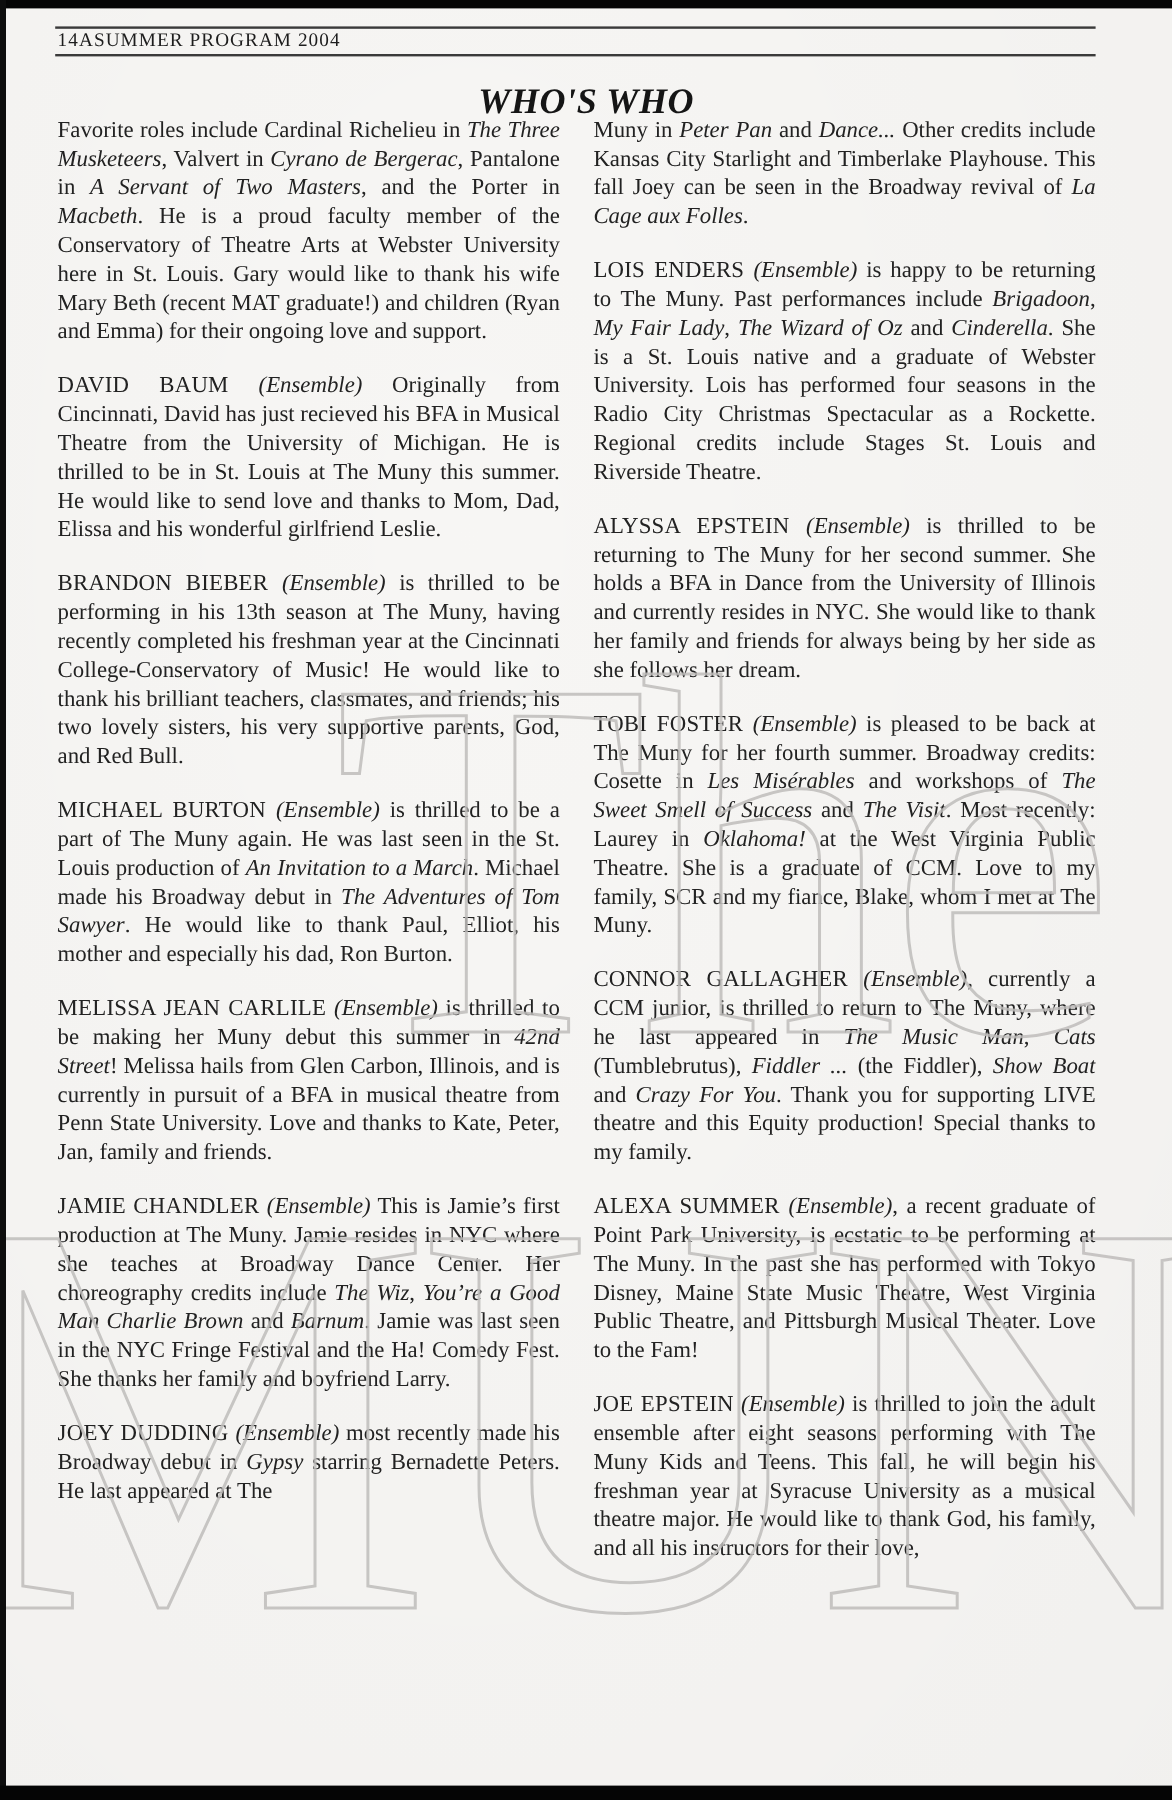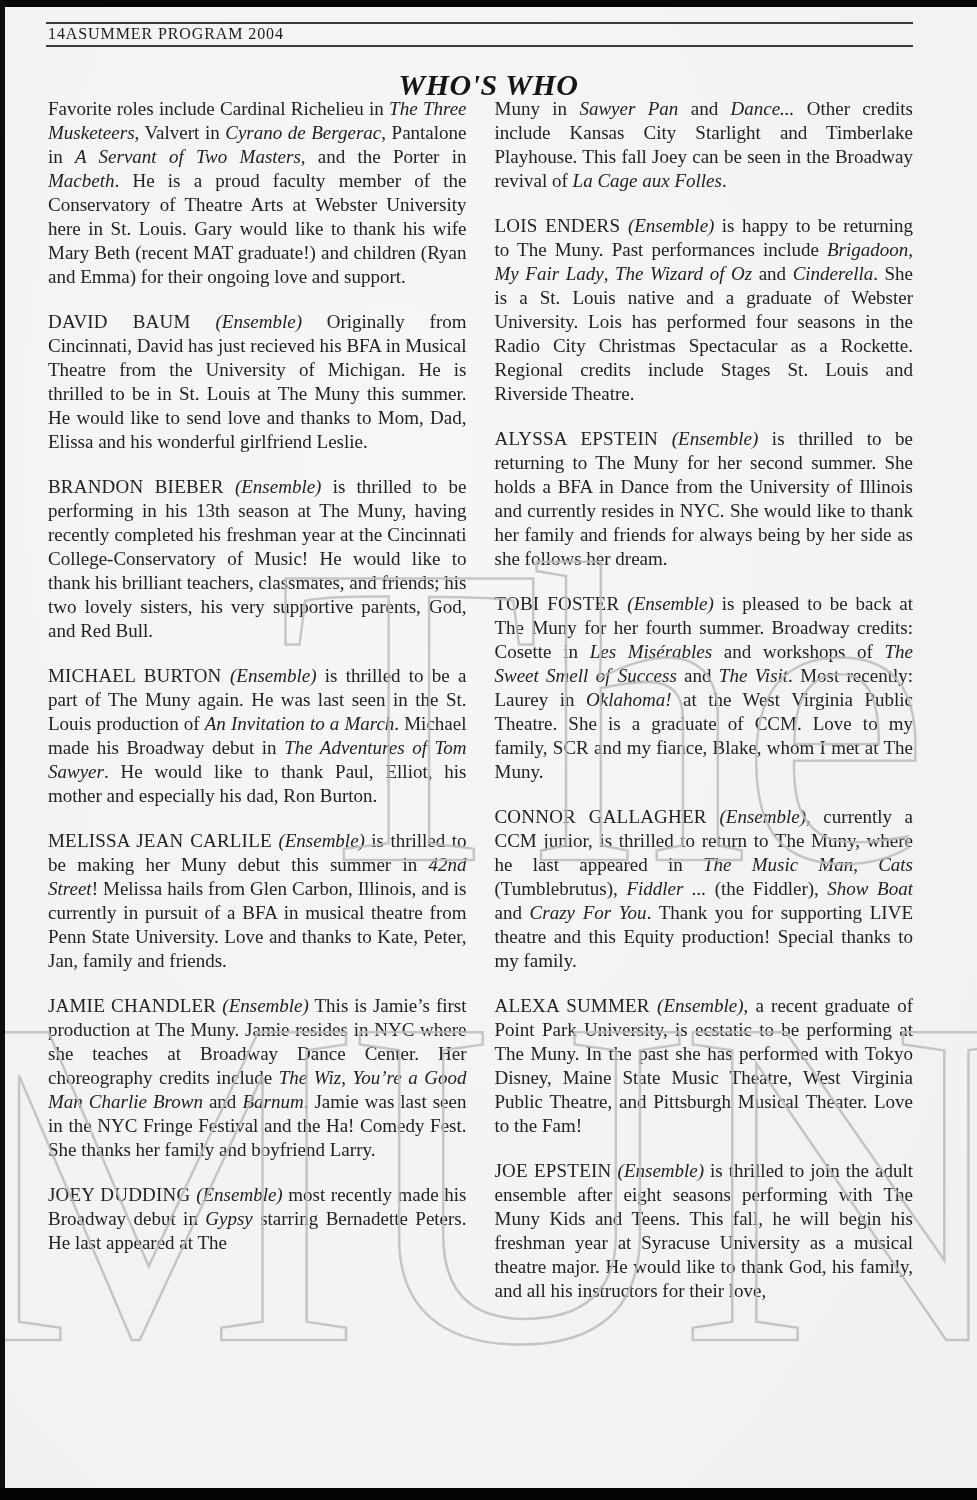--- a/index.html
+++ b/index.html
@@ -82,21 +82,21 @@
     <div class="col" id="col-left">
         <p class="bio"><span>Favorite roles include Cardinal Richelieu in </span><span class="it">The Three Musketeers</span><span>, Valvert in </span><span class="it">Cyrano de Bergerac</span><span>, Pantalone in </span><span class="it">A Servant of Two Masters</span><span>, and the Porter in </span><span class="it">Macbeth</span><span>. He is a proud faculty member of the Conservatory of Theatre Arts at Webster University here in St. Louis. Gary would like to thank his wife Mary Beth (recent MAT graduate!) and children (Ryan and Emma) for their ongoing love and support.</span></p>
         <p class="bio"><span class="name">DAVID BAUM </span><span class="role">(Ensemble)</span><span> Originally from Cincinnati, David has just recieved his BFA in Musical Theatre from the University of Michigan. He is thrilled to be in St. Louis at The Muny this summer. He would like to send love and thanks to Mom, Dad, Elissa and his wonderful girlfriend Leslie.</span></p>
         <p class="bio"><span class="name">BRANDON BIEBER </span><span class="role">(Ensemble)</span><span> is thrilled to be performing in his 13th season at The Muny, having recently completed his freshman year at the Cincinnati College-Conservatory of Music! He would like to thank his brilliant teachers, classmates, and friends; his two lovely sisters, his very supportive parents, God, and Red Bull.</span></p>
         <p class="bio"><span class="name">MICHAEL BURTON </span><span class="role">(Ensemble)</span><span> is thrilled to be a part of The Muny again. He was last seen in the St. Louis production of </span><span class="it">An Invitation to a March</span><span>. Michael made his Broadway debut in </span><span class="it">The Adventures of Tom Sawyer</span><span>. He would like to thank Paul, Elliot, his mother and especially his dad, Ron Burton.</span></p>
         <p class="bio"><span class="name">MELISSA JEAN CARLILE </span><span class="role">(Ensemble)</span><span> is thrilled to be making her Muny debut this summer in </span><span class="it">42nd Street</span><span>! Melissa hails from Glen Carbon, Illinois, and is currently in pursuit of a BFA in musical theatre from Penn State University. Love and thanks to Kate, Peter, Jan, family and friends.</span></p>
         <p class="bio"><span class="name">JAMIE CHANDLER </span><span class="role">(Ensemble)</span><span> This is Jamie’s first production at The Muny. Jamie resides in NYC where she teaches at Broadway Dance Center. Her choreography credits include </span><span class="it">The Wiz</span><span>, </span><span class="it">You’re a Good Man Charlie Brown</span><span> and </span><span class="it">Barnum</span><span>. Jamie was last seen in the NYC Fringe Festival and the Ha! Comedy Fest. She thanks her family and boyfriend Larry.</span></p>
         <p class="bio"><span class="name">JOEY DUDDING </span><span class="role">(Ensemble)</span><span> most recently made his Broadway debut in </span><span class="it">Gypsy</span><span> starring Bernadette Peters. He last appeared at The</span></p>
       </div>
     <div class="col" id="col-right">
-        <p class="bio"><span>Muny in </span><span class="it">Sawyer Pan</span><span> and </span><span class="it">Dance...</span><span> Other credits include Kansas City Starlight and Timberlake Playhouse. This fall Joey can be seen in the Broadway revival of </span><span class="it">La Cage aux Folles</span><span>.</span></p>
+        <p class="bio"><span>Muny in </span><span class="it">Peter Pan</span><span> and </span><span class="it">Dance...</span><span> Other credits include Kansas City Starlight and Timberlake Playhouse. This fall Joey can be seen in the Broadway revival of </span><span class="it">La Cage aux Folles</span><span>.</span></p>
         <p class="bio"><span class="name">LOIS ENDERS </span><span class="role">(Ensemble)</span><span> is happy to be returning to The Muny. Past performances include </span><span class="it">Brigadoon</span><span>, </span><span class="it">My Fair Lady</span><span>, </span><span class="it">The Wizard of Oz</span><span> and </span><span class="it">Cinderella</span><span>. She is a St. Louis native and a graduate of Webster University. Lois has performed four seasons in the Radio City Christmas Spectacular as a Rockette. Regional credits include Stages St. Louis and Riverside Theatre.</span></p>
         <p class="bio"><span class="name">ALYSSA EPSTEIN </span><span class="role">(Ensemble)</span><span> is thrilled to be returning to The Muny for her second summer. She holds a BFA in Dance from the University of Illinois and currently resides in NYC. She would like to thank her family and friends for always being by her side as she follows her dream.</span></p>
         <p class="bio"><span class="name">TOBI FOSTER </span><span class="role">(Ensemble)</span><span> is pleased to be back at The Muny for her fourth summer. Broadway credits: Cosette in </span><span class="it">Les Misérables</span><span> and workshops of </span><span class="it">The Sweet Smell of Success</span><span> and </span><span class="it">The Visit</span><span>. Most recently: Laurey in </span><span class="it">Oklahoma!</span><span> at the West Virginia Public Theatre. She is a graduate of CCM. Love to my family, SCR and my fiance, Blake, whom I met at The Muny.</span></p>
         <p class="bio"><span class="name">CONNOR GALLAGHER </span><span class="role">(Ensemble)</span><span>, currently a CCM junior, is thrilled to return to The Muny, where he last appeared in </span><span class="it">The Music Man</span><span>, </span><span class="it">Cats</span><span> (Tumblebrutus), </span><span class="it">Fiddler ...</span><span> (the Fiddler), </span><span class="it">Show Boat</span><span> and </span><span class="it">Crazy For You</span><span>. Thank you for supporting LIVE theatre and this Equity production! Special thanks to my family.</span></p>
         <p class="bio"><span class="name">ALEXA SUMMER </span><span class="role">(Ensemble)</span><span>, a recent graduate of Point Park University, is ecstatic to be performing at The Muny. In the past she has performed with Tokyo Disney, Maine State Music Theatre, West Virginia Public Theatre, and Pittsburgh Musical Theater. Love to the Fam!</span></p>
         <p class="bio"><span class="name">JOE EPSTEIN </span><span class="role">(Ensemble)</span><span> is thrilled to join the adult ensemble after eight seasons performing with The Muny Kids and Teens. This fall, he will begin his freshman year at Syracuse University as a musical theatre major. He would like to thank God, his family, and all his instructors for their love,</span></p>
       </div>
   </main>
 </div>
 

